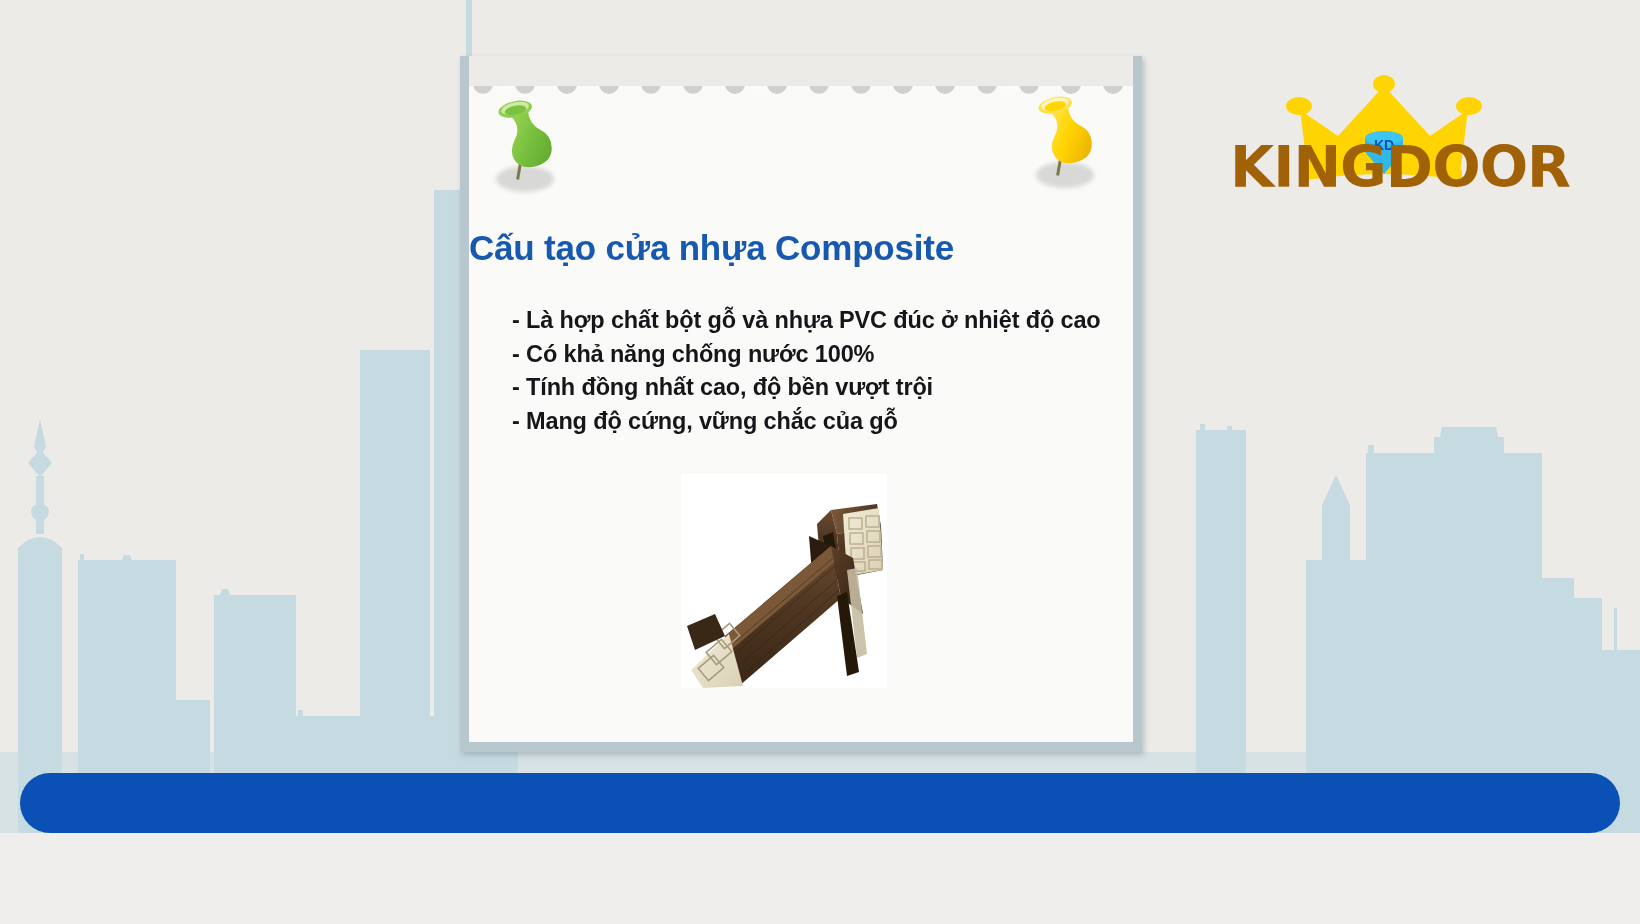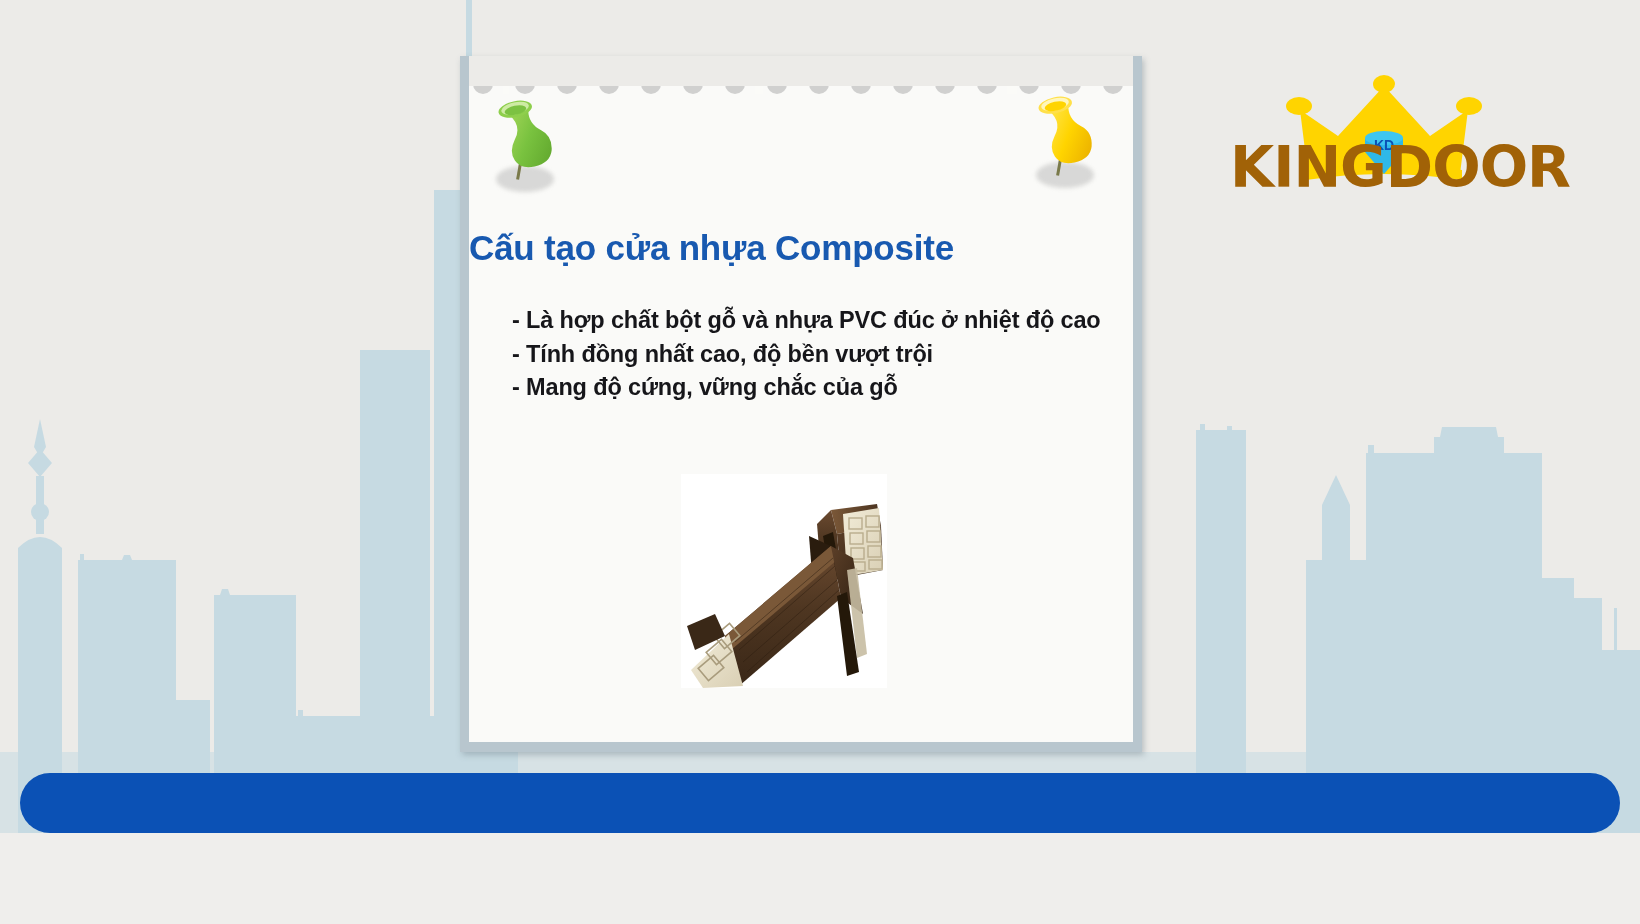--- a/index.html
+++ b/index.html
@@ -260,20 +260,21 @@
         <ellipse cx="33" cy="19" rx="14" ry="6" fill="#fff8c8" opacity="0.9"></ellipse>
         <ellipse cx="33" cy="21" rx="11" ry="4.5" fill="#ffd400"></ellipse>
       </g>
     </svg>
   </div>
 
   <div id="note-title">Cấu tạo cửa nhựa Composite</div>
 
   <ul id="bullet-list">
     <li>- Là hợp chất bột gỗ và nhựa PVC đúc ở nhiệt độ cao</li>
+    <li>- Có khả năng chống nước 100%</li>
     <li>- Tính đồng nhất cao, độ bền vượt trội</li>
     <li>- Mang độ cứng, vững chắc của gỗ</li>
   </ul>
 
   <div id="product-figure">
     <svg width="206" height="214" viewBox="0 0 206 214">
       <rect width="206" height="214" fill="#ffffff"></rect>
       <defs>
         <linearGradient id="woodA" x1="0" y1="0" x2="0" y2="1">
           <stop offset="0" stop-color="#6b4a30"></stop>

